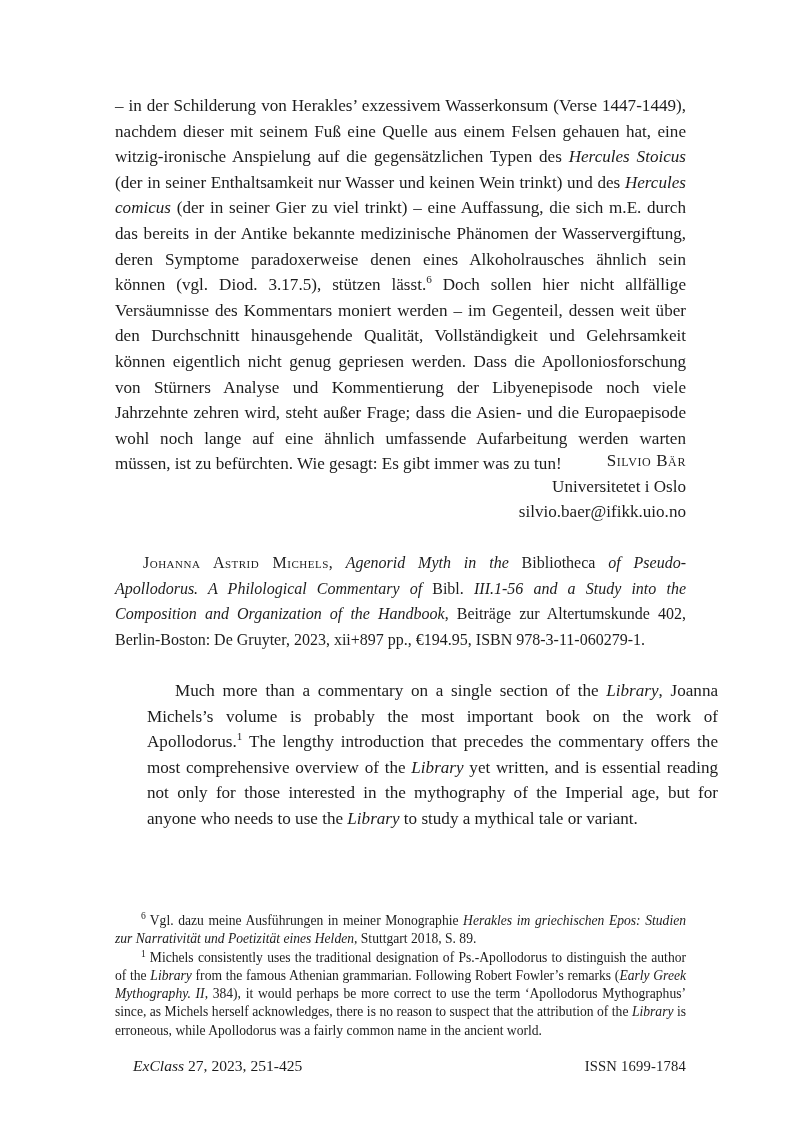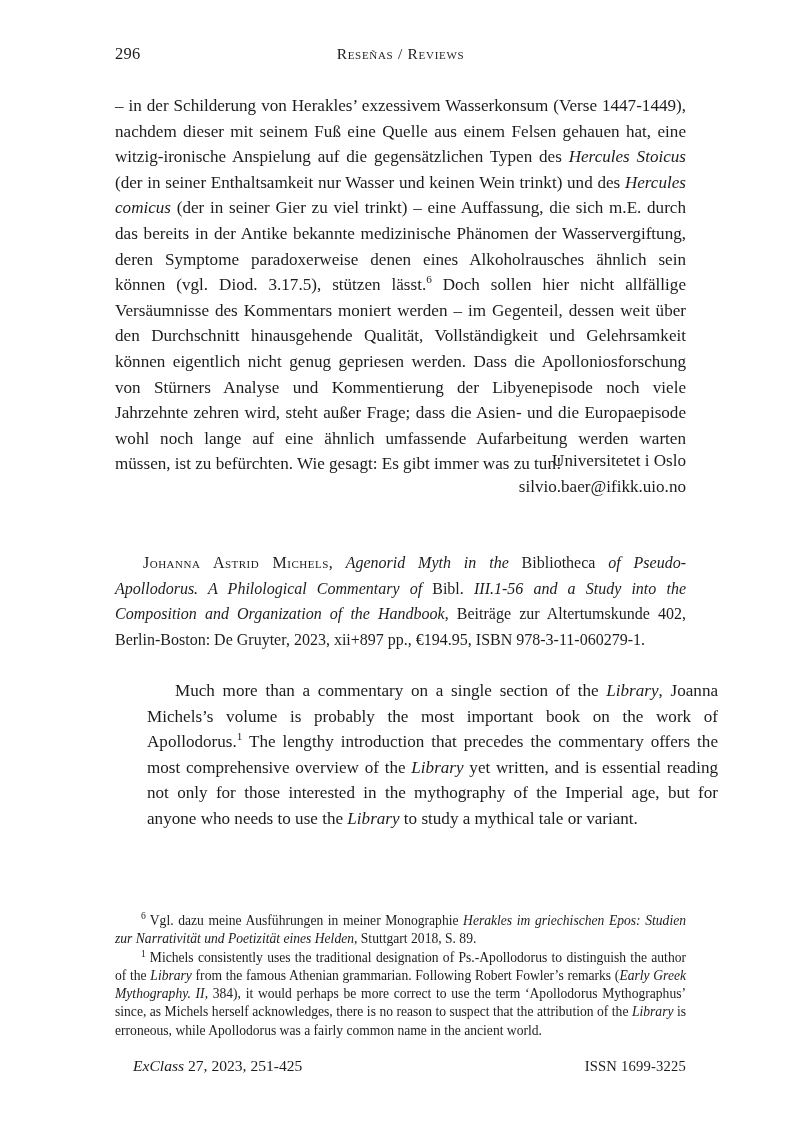--- a/index.html
+++ b/index.html
@@ -144,30 +144,27 @@
     top: 1px;
     font-size: 14.6px;
     letter-spacing: 0.2px;
   }
 </style>
 </head>
 <body>
 
 <div class="page">
 
-  <div class="content-col running-head">
-    <span class="folio">296</span>
-    <span class="head-title">Reseñas / Reviews</span>
-  </div>
 
   <div class="content-col bodytext para-block-1">
     <span>– in der Schilderung von Herakles’ exzessivem Wasserkonsum (Verse 1447-1449), nachdem dieser mit seinem Fuß eine Quelle aus einem Felsen gehauen hat, eine witzig-ironische Anspielung auf die gegensätzlichen Typen des </span><i>Hercules Stoicus</i><span> (der in seiner Enthaltsamkeit nur Wasser und keinen Wein trinkt) und des </span><i>Hercules comicus</i><span> (der in seiner Gier zu viel trinkt) – eine Auffassung, die sich m.E. durch das bereits in der Antike bekannte medizinische Phänomen der Wasservergiftung, deren Symptome paradoxerweise denen eines Alkoholrausches ähnlich sein können (vgl. Diod. 3.17.5), stützen lässt.</span><sup class="fn-ref">6</sup><span> Doch sollen hier nicht allfällige Versäumnisse des Kommentars moniert werden – im Gegenteil, dessen weit über den Durchschnitt hinausgehende Qualität, Vollständigkeit und Gelehrsamkeit können eigentlich nicht genug gepriesen werden. Dass die Apolloniosforschung von Stürners Analyse und Kommentierung der Libyenepisode noch viele Jahrzehnte zehren wird, steht außer Frage; dass die Asien- und die Europaepisode wohl noch lange auf eine ähnlich umfassende Aufarbeitung werden warten müssen, ist zu befürchten. Wie gesagt: Es gibt immer was zu tun!</span>
   </div>
 
   <div class="content-col signature">
+    <div class="sig-name">Silvio Bär</div>
     <div>Universitetet i Oslo</div>
     <div>silvio.baer@ifikk.uio.no</div>
   </div>
 
   <div class="content-col citation">
     <span class="cit-author">Johanna Astrid Michels</span><span class="rm">, </span><span>Agenorid Myth in the</span><span class="rm"> Bibliotheca </span><span>of Pseudo-Apollodorus. A Philological Commentary of</span><span class="rm"> Bibl. </span><span>III.1-56 and a Study into the Composition and Organization of the Handbook</span><span class="rm">, Beiträge zur Altertumskunde 402, Berlin-Boston: De Gruyter, 2023, xii+897 pp., €194.95, ISBN 978-3-11-060279-1.</span>
   </div>
 
   <div class="content-col bodytext indent-first para-block-2">
     <span>Much more than a commentary on a single section of the </span><i>Library</i><span>, Joanna Michels’s volume is probably the most important book on the work of Apollodorus.</span><sup class="fn-ref">1</sup><span> The lengthy introduction that precedes the commentary offers the most comprehensive overview of the </span><i>Library</i><span> yet written, and is essential reading not only for those interested in the mythography of the Imperial age, but for anyone who needs to use the </span><i>Library</i><span> to study a mythical tale or variant.</span>
@@ -180,16 +177,16 @@
     </div>
 
     <div class="footnote">
       <sup class="fn-num">1</sup><span>Michels consistently uses the traditional designation of Ps.-Apollodorus to distinguish the author of the </span><i>Library</i><span> from the famous Athenian grammarian. Following Robert Fowler’s remarks (</span><i>Early Greek Mythography. II</i><span>, 384), it would perhaps be more correct to use the term ‘Apollodorus Mythographus’ since, as Michels herself acknowledges, there is no reason to suspect that the attribution of the </span><i>Library</i><span> is erroneous, while Apollodorus was a fairly common name in the ancient world.</span>
     </div>
 
   </div>
 
   <div class="content-col footer">
     <span class="footer-left"><span class="jt">ExClass</span><span> 27, 2023, 251-425</span></span>
-    <span class="footer-right">ISSN 1699-3225</span>
+    <span class="footer-right">ISSN 1699-1784</span>
   </div>
 
 </div>
 
 </body></html>

